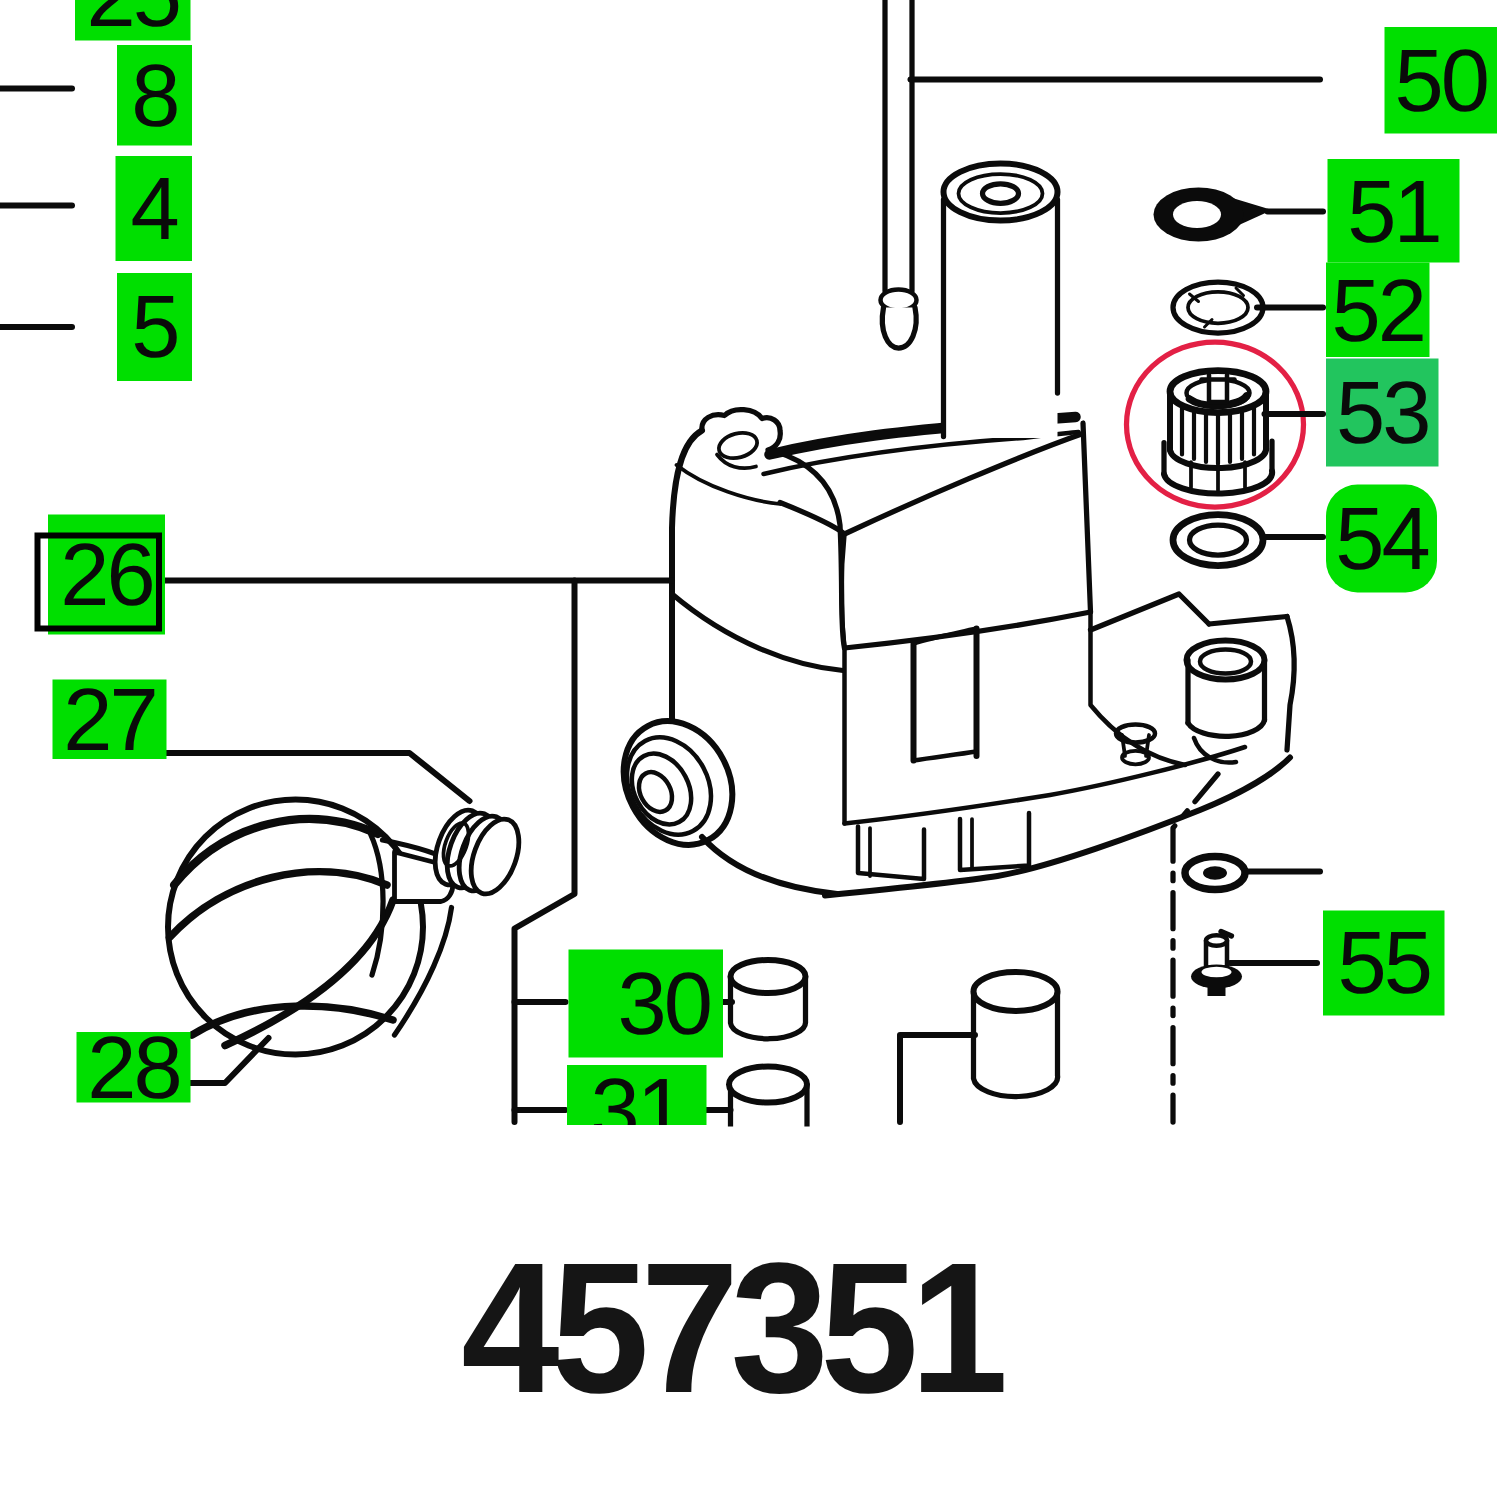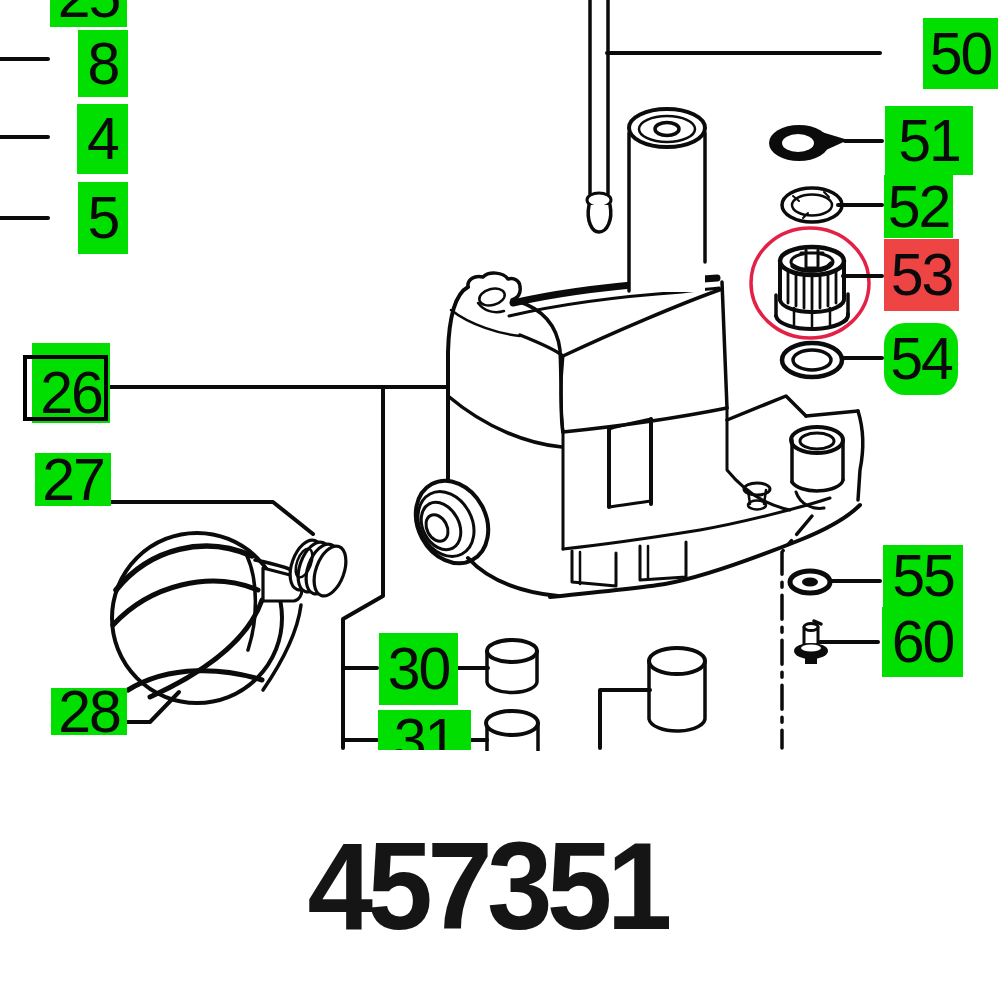--- a/index.html
+++ b/index.html
@@ -2,21 +2,21 @@
 <html><head>
 <meta charset="utf-8">
 <style>
   html,body{margin:0;padding:0;background:#fff;}
   #stage{position:relative;width:1000px;height:1000px;background:#fff;overflow:hidden;
          font-family:"Liberation Sans", sans-serif;}
   #drawing{position:absolute;left:0;top:0;}
   .co{position:absolute;display:flex;align-items:center;justify-content:center;
       background:#00df00;color:#0a0a0a;font-size:59px;line-height:60px;letter-spacing:-2px;
       font-weight:400;}
-  .co.red{background:#ef4444;}
+  .co.red{background:#22c55e;}
   #frame26{position:absolute;left:23px;top:355px;width:85px;height:66px;
            border:4px solid #000;box-sizing:border-box;background:transparent;}
   #partnum{position:absolute;left:287px;top:824px;width:400px;text-align:center;
            font-size:124px;line-height:1;font-weight:bold;letter-spacing:-6px;
            color:#151515;transform:scaleX(0.95);transform-origin:center;}
 </style>
 </head>
 <body>
 
 <div id="stage">
@@ -220,37 +220,34 @@
     </div>
   <div class="co" style="left:884px;top:175px;width:69px;height:63px;">
       <span>52</span>
     </div>
   <div class="co red" style="left:884px;top:239px;width:75px;height:72px;">
       <span>53</span>
     </div>
   <div class="co" style="left:884px;top:323px;width:74px;height:72px;border-radius:21px;">
       <span>54</span>
     </div>
-  <div class="co" style="left:32px;top:343px;width:78px;height:80px;align-items:flex-end;">
+  <div class="co" style="left:32px;top:343px;width:78px;height:80px;">
       <span>26</span>
     </div>
   <div id="frame26"></div>
   <div class="co" style="left:35px;top:453px;width:76px;height:53px;">
       <span>27</span>
     </div>
   <div class="co" style="left:51px;top:688px;width:76px;height:47px;align-items:center;">
       <span>28</span>
     </div>
-  <div class="co" style="left:379px;top:633px;width:79px;height:72px;">
+  <div class="co" style="left:379px;top:633px;width:79px;height:72px;padding-left:24px;">
       <span>30</span>
     </div>
   <div class="co" style="left:378px;top:710px;width:93px;height:40px;overflow:hidden;align-items:flex-start;">
       <span>31</span>
     </div>
-  <div class="co" style="left:883px;top:545px;width:80px;height:62px;">
+  <div class="co" style="left:882px;top:607px;width:81px;height:70px;">
       <span>55</span>
-    </div>
-  <div class="co" style="left:882px;top:607px;width:81px;height:70px;">
-      <span>60</span>
     </div>
 
   <div id="partnum">457351</div>
 </div>
 
 </body></html>

